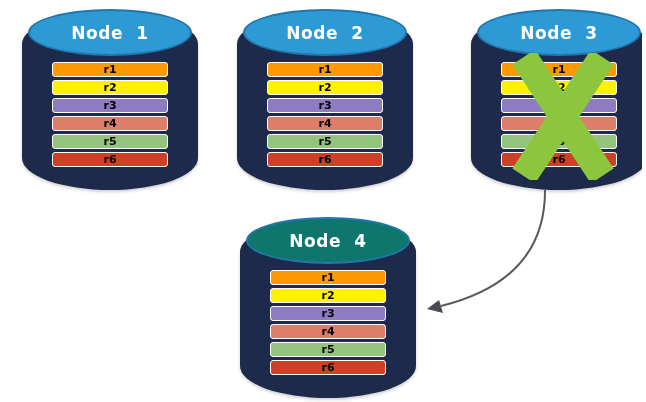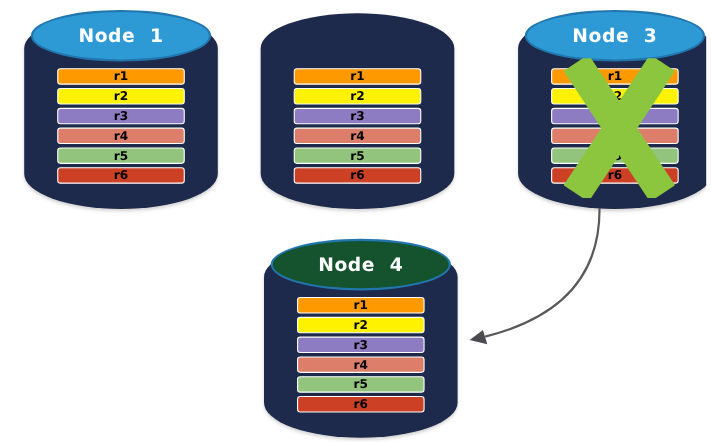--- a/index.html
+++ b/index.html
@@ -62,20 +62,23 @@
           <span style="color: rgb(0, 0, 0);">r5</span>
         </div>
         <div class="row" style="background: rgb(204, 65, 37); border-color: rgb(255, 255, 255);">
           <span style="color: rgb(0, 0, 0);">r6</span>
         </div>
       </div>
   </div>
 
   <div class="node" style="left:237px; top:7px;">
     <div class="cyl-body" style="background: rgb(30, 42, 75);"></div>
+    <div class="cyl-top" style="background: rgb(46, 154, 213); border-color: rgb(33, 118, 174);">
+      <span class="node-title" style="color: rgb(255, 255, 255);">Node 2</span>
+    </div>
     <div class="rows">
         <div class="row" style="background: rgb(255, 153, 0); border-color: rgb(255, 255, 255);">
           <span style="color: rgb(0, 0, 0);">r1</span>
         </div>
         <div class="row" style="background: rgb(255, 242, 0); border-color: rgb(255, 255, 255);">
           <span style="color: rgb(0, 0, 0);">r2</span>
         </div>
         <div class="row" style="background: rgb(142, 124, 195); border-color: rgb(255, 255, 255);">
           <span style="color: rgb(0, 0, 0);">r3</span>
         </div>
@@ -117,21 +120,21 @@
         </div>
       </div>
     <svg class="x-mark" viewBox="0 0 106 126">
       <line class="x-stroke" x1="14" y1="4" x2="92" y2="122" stroke-width="27" stroke="#8CC63E"></line>
       <line class="x-stroke" x1="92" y1="4" x2="14" y2="122" stroke-width="27" stroke="#8CC63E"></line>
     </svg>
   </div>
 
   <div class="node" style="left:240px; top:215px;">
     <div class="cyl-body" style="background: rgb(30, 42, 75);"></div>
-    <div class="cyl-top" style="background: #14532d; border-color: rgb(33, 118, 174);">
+    <div class="cyl-top" style="background: #0f766e; border-color: rgb(33, 118, 174);">
       <span class="node-title" style="color: rgb(255, 255, 255);">Node 4</span>
     </div>
     <div class="rows">
         <div class="row" style="background: rgb(255, 153, 0); border-color: rgb(255, 255, 255);">
           <span style="color: rgb(0, 0, 0);">r1</span>
         </div>
         <div class="row" style="background: rgb(255, 242, 0); border-color: rgb(255, 255, 255);">
           <span style="color: rgb(0, 0, 0);">r2</span>
         </div>
         <div class="row" style="background: rgb(142, 124, 195); border-color: rgb(255, 255, 255);">

